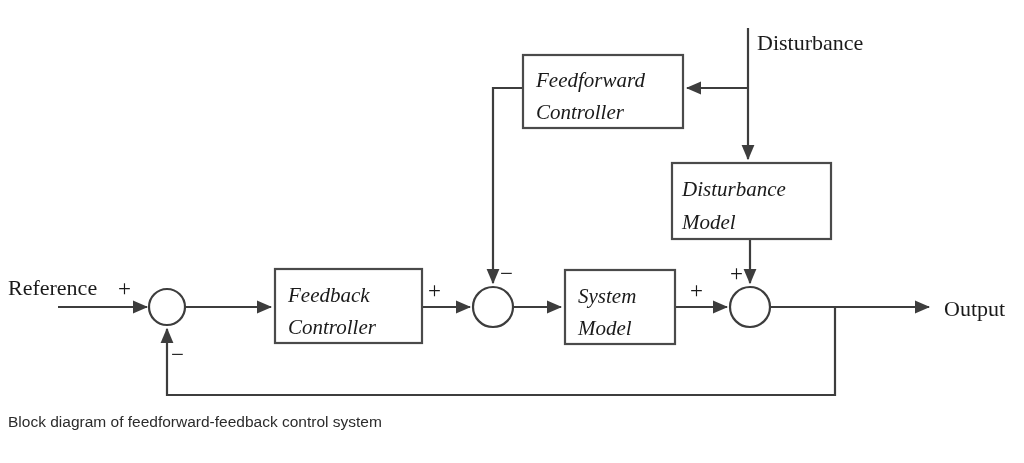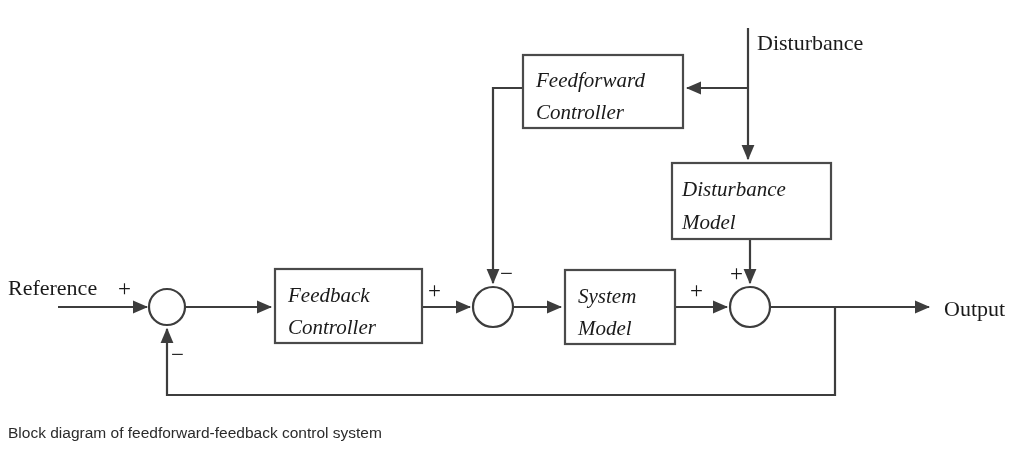--- a/index.html
+++ b/index.html
@@ -38,21 +38,21 @@
   }
   .sign-label {
     font-family: "Liberation Serif", serif;
     font-style: normal;
     font-size: 23px;
     fill: #1a1a1a;
   }
   .caption {
     position: absolute;
     left: 8px;
-    top: 424px;
+    top: 413px;
     font-family: "Liberation Sans", sans-serif;
     font-size: 15.5px;
     color: #2b2b2b;
     white-space: nowrap;
   }
   .wire { stroke: #3d3d3d; stroke-width: 2.2; fill: none; }
   .boxrect { stroke: #4a4a4a; stroke-width: 2.2; fill: #ffffff; }
   .sumcircle { stroke: #3d3d3d; stroke-width: 2.2; fill: #ffffff; }
 </style>
 </head>

